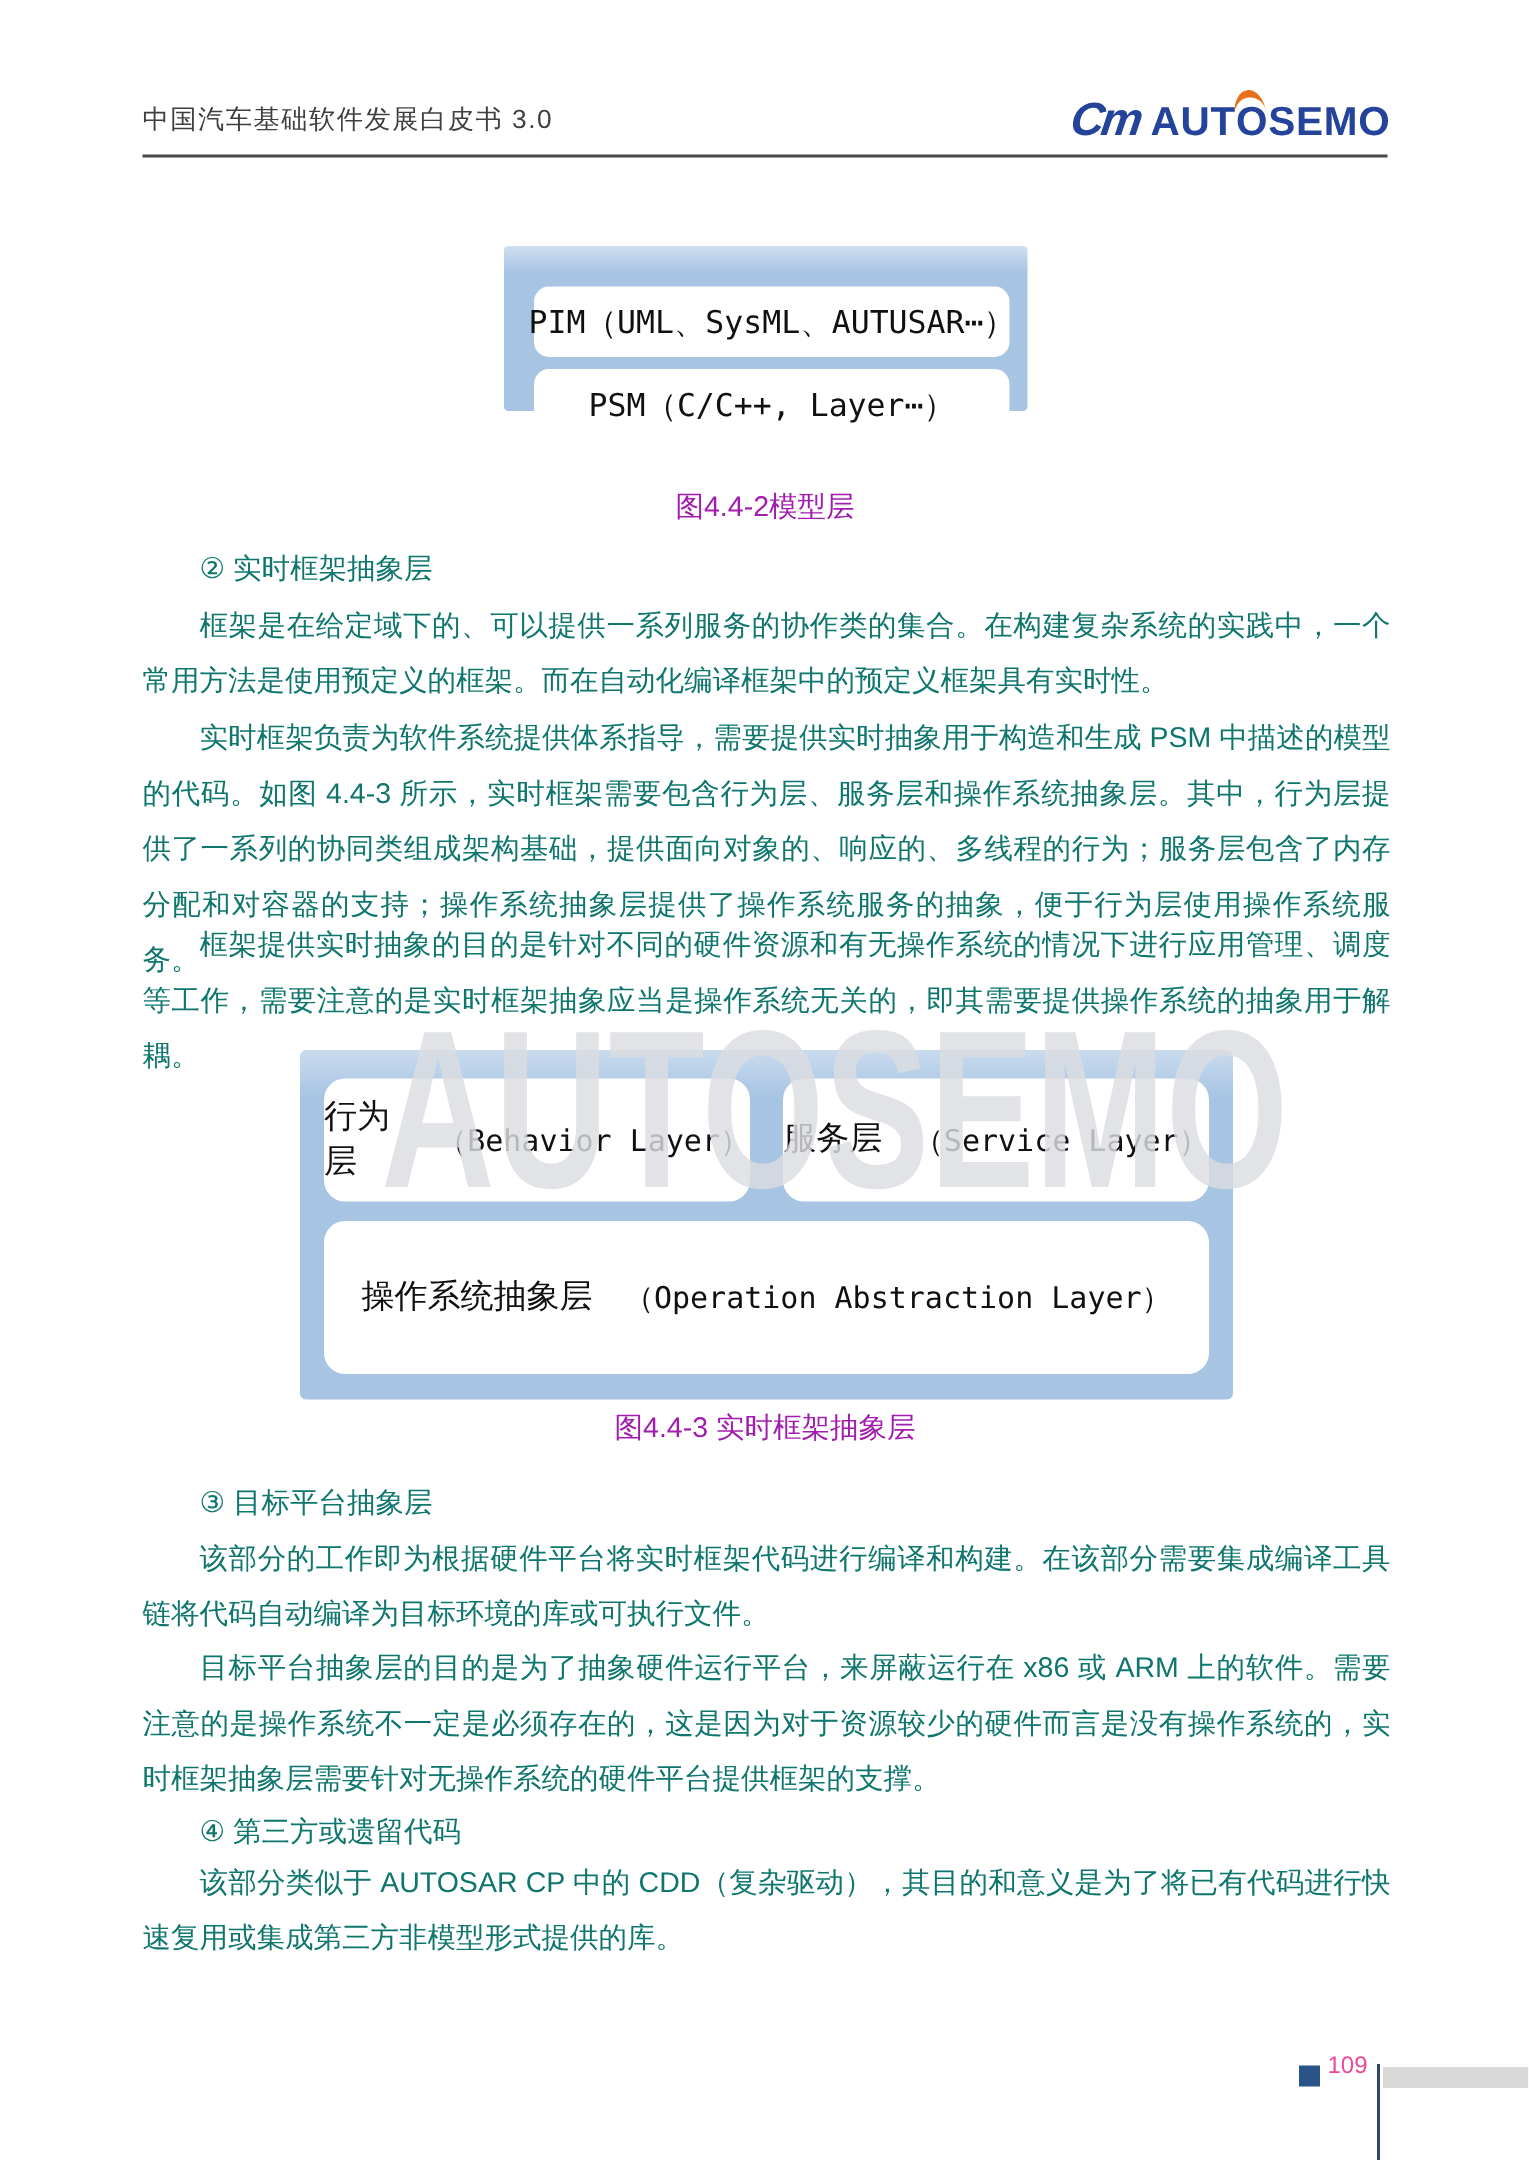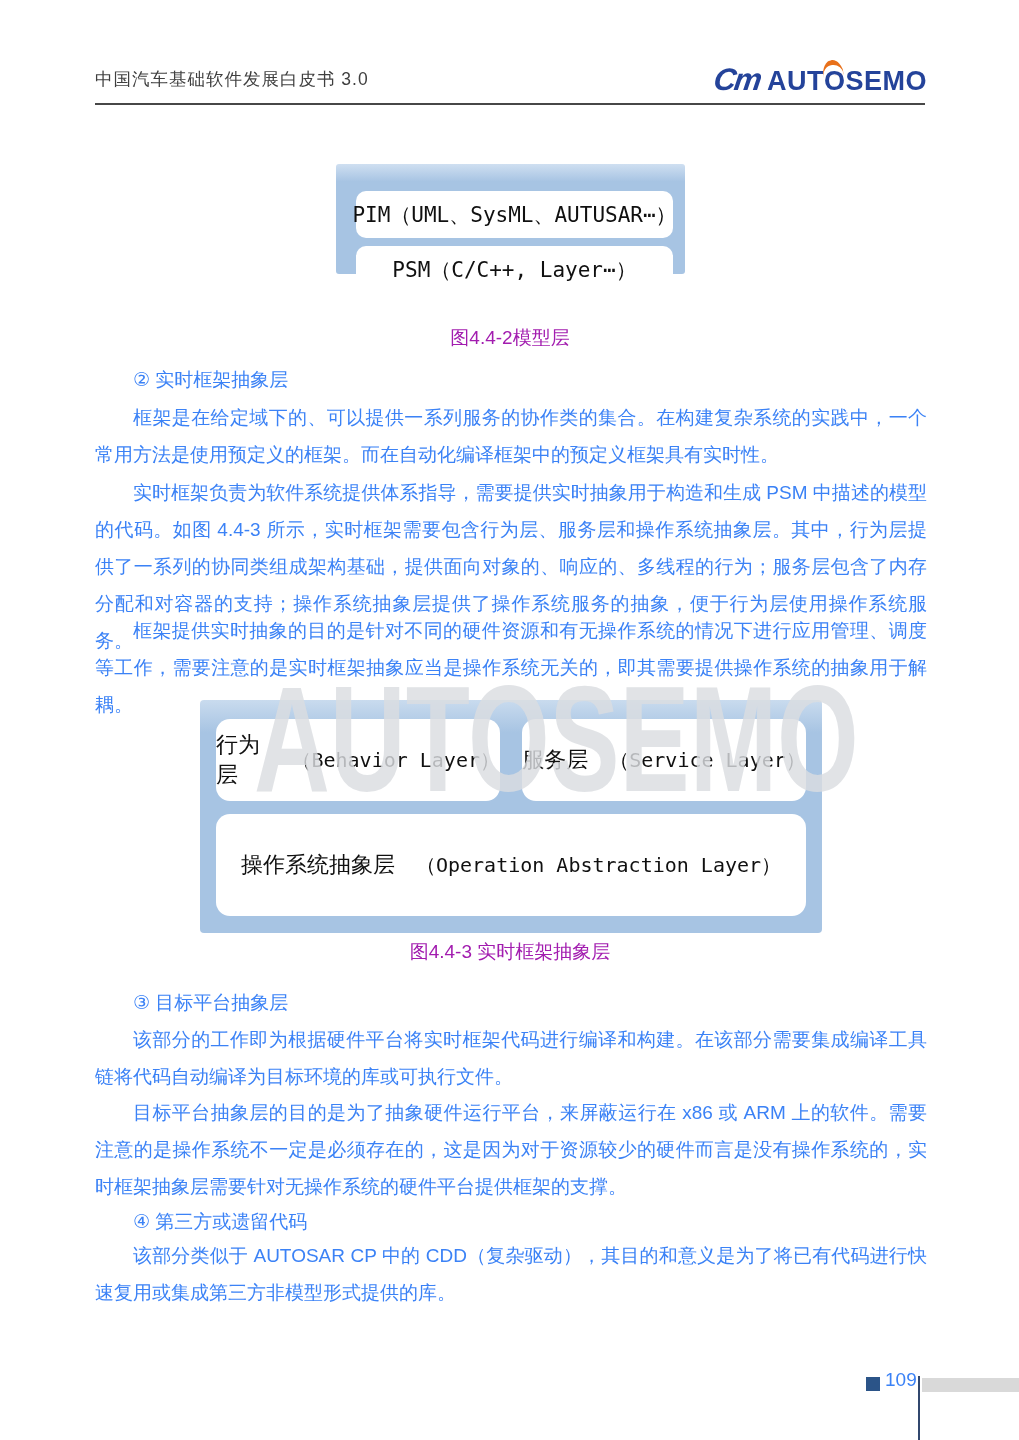--- a/index.html
+++ b/index.html
@@ -16,21 +16,21 @@
   .logo-text { font-size:27px; font-weight:900; letter-spacing:0.5px; }
   .logo-o { position:relative; display:inline-block; }
   .logo-swoosh { position:absolute; left:-2px; top:-6px; width:21px; height:11px;
     border-top:5px solid #E8701A; border-radius:50% 50% 0 0 / 100% 100% 0 0;
     transform:rotate(-8deg); }
   .header-rule { position:absolute; left:95px; top:103px; width:830px; height:2px; background:#474747; }
 
   
   .hd, .para {
     position:absolute; left:95px; width:832px; margin:0;
-    font-size:19px; line-height:37px; text-align:justify; text-indent:2em; color:#3b82f6;
+    font-size:19px; line-height:37px; text-align:justify; text-indent:2em; color:#0f766e;
   }
   #h2  { top:361px; }
   #p21 { top:399px; }
   #p22 { top:474px; }
   #p23 { top:612px; }
   #h3  { top:984px; }
   #p31 { top:1021px; }
   #p32 { top:1094px; }
   #h4  { top:1203px; }
   #p41 { top:1237px; }
@@ -76,21 +76,21 @@
   .watermark {
     position:absolute; left:254px; top:664px; z-index:5; pointer-events:none;
     font-size:150px; line-height:150px; font-weight:bold;
     font-family:"Liberation Sans","DejaVu Sans",sans-serif;
     color:rgba(219,221,225,0.82); letter-spacing:0;
     transform:scaleX(0.70); transform-origin:left top; white-space:nowrap;
   }
 
   
   .pg-square { position:absolute; left:866px; top:1377px; width:14px; height:14px; background:#2B5488; }
-  .pg-num    { position:absolute; left:885px; top:1369px; font-size:19px; color:#3b82f6;text-align:center; }
+  .pg-num    { position:absolute; left:885px; top:1369px; font-size:16px; color:#ec4899;text-align:center; }
   .pg-vline  { position:absolute; left:918px; top:1376px; width:2px; height:64px; background:#31476E; }
   .pg-bar    { position:absolute; left:922px; top:1378px; width:97px; height:14px; background:#D9D9D9; }
 </style>
 </head>
 <body>
 
 <div class="page">
 
   <div class="doc-title">中国汽车基础软件发展白皮书 3.0</div>
   <div class="logo">

